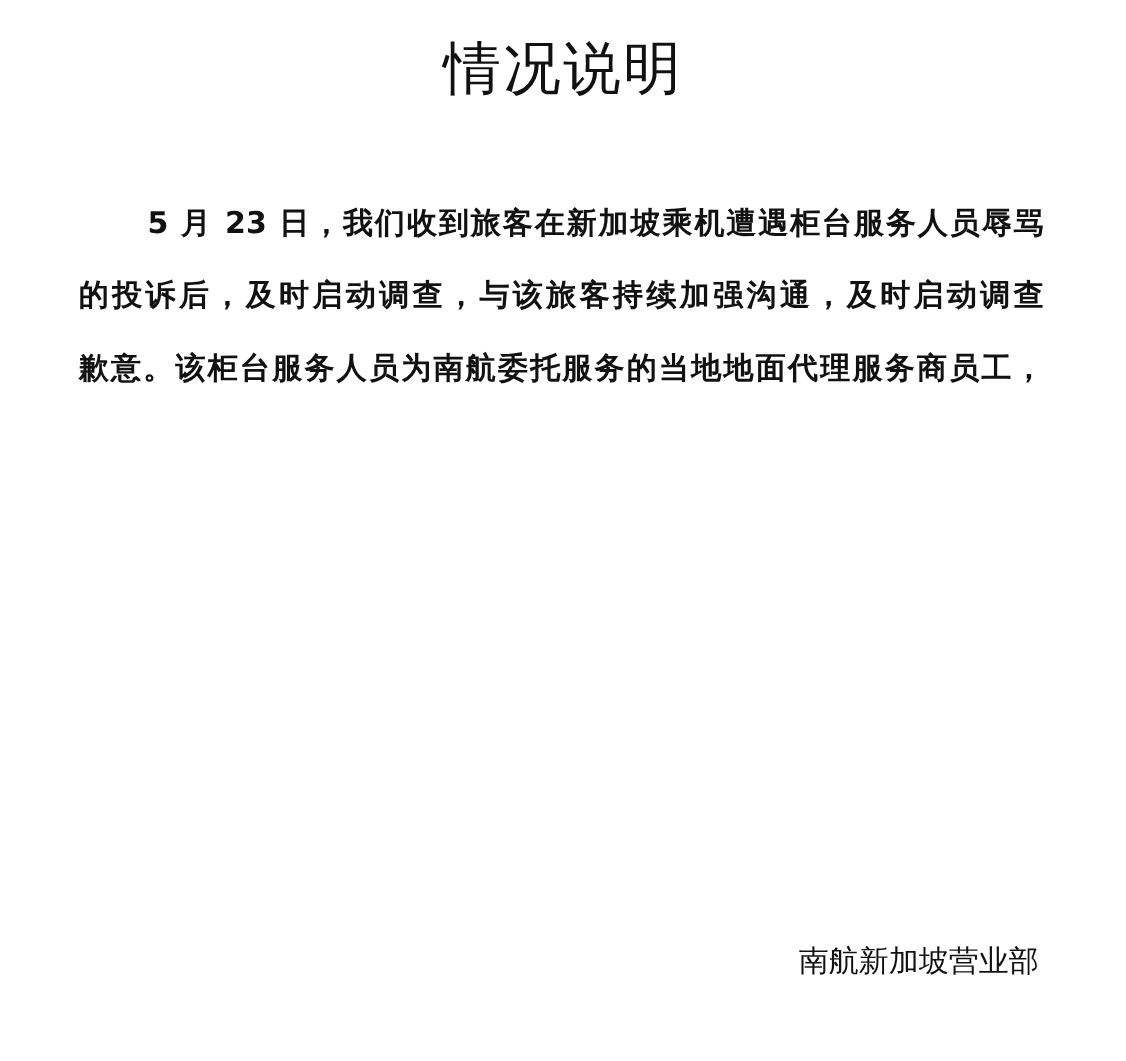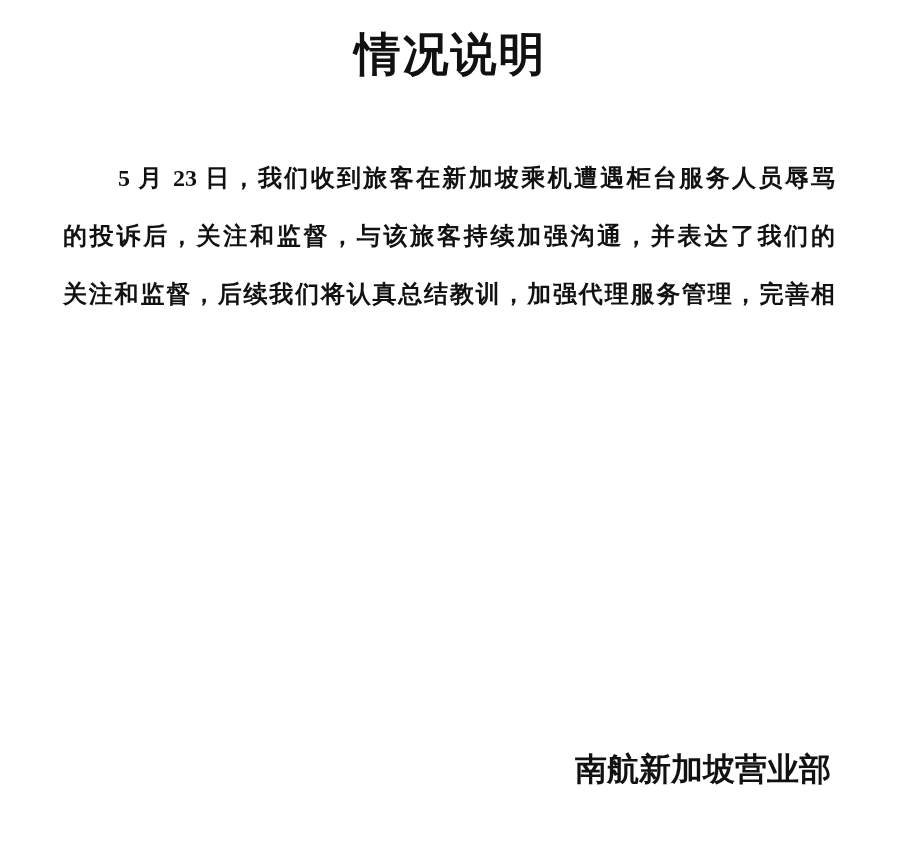--- a/index.html
+++ b/index.html
@@ -15,66 +15,65 @@
       font-family: "DejaVu Sans", "Liberation Sans", sans-serif;
       color: #111111;
     }
     .title {
       position: absolute;
       left: 0;
       width: 901px;
       top: 22px;
       text-align: center;
       font-size: 46px;
-      font-weight: bold;
+      font-weight: normal;
       letter-spacing: 2px;
       line-height: 64px;
     }
     .body-text {
       position: absolute;
       left: 63px;
       top: 150px;
       width: 772px;
     }
     .line {
       height: 57.8px;
       line-height: 57.8px;
       font-size: 24px;
       font-weight: bold;
       white-space: nowrap;
       text-align: justify;
       text-align-last: justify;
-      font-family: Liberation Serif, serif;
     }
     .line.first {
       padding-left: 55px;
     }
     .line.last {
       text-align-last: left;
     }
     .signature {
       position: absolute;
       right: 70px;
       top: 742px;
       text-align: right;
     }
     .sig-line {
-      font-size: 32px;
-      font-weight: bold;
+      font-size: 24px;
+      font-weight: normal;
       line-height: 54px;
       white-space: nowrap;
       margin-left: 46px;
     }
   </style>
 </head>
 <body>
 
 <div class="title">情况说明</div>
 
 <div class="body-text">
   <div class="line first">5 月 23 日，我们收到旅客在新加坡乘机遭遇柜台服务人员辱骂</div>
-  <div class="line">的投诉后，关注和监督，与该旅客持续加强沟通，并表达了我们的</div>
-  <div class="line">关注和监督，后续我们将认真总结教训，加强代理服务管理，完善相</div>
+  <div class="line">的投诉后，及时启动调查，与该旅客持续加强沟通，及时启动调查</div>
+  <div class="line">歉意。该柜台服务人员为南航委托服务的当地地面代理服务商员工，</div>
 </div>
 
 <div class="signature">
   <div class="sig-line">南航新加坡营业部</div>
 </div>
 
 </body></html>

